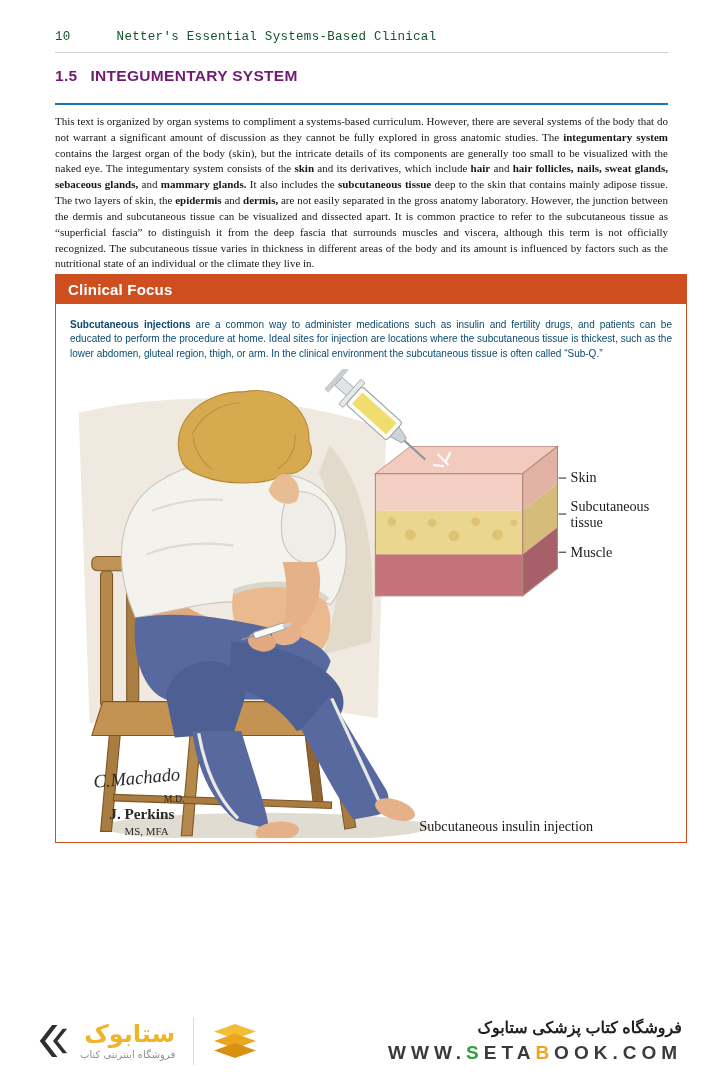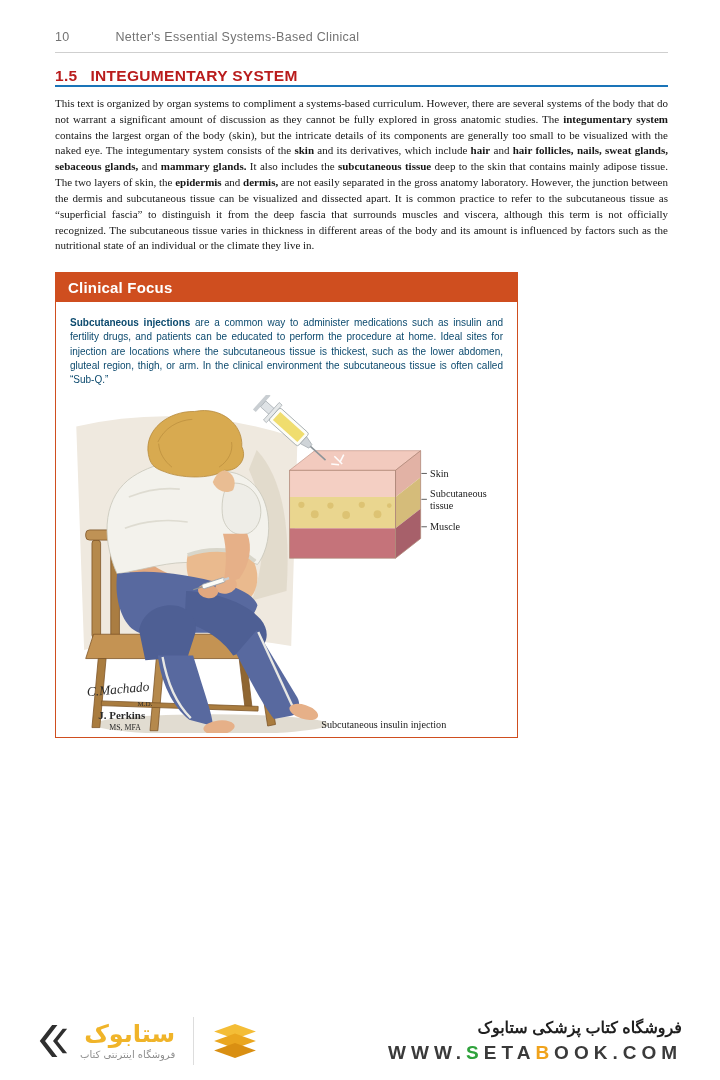--- a/index.html
+++ b/index.html
@@ -5,40 +5,40 @@
   * { margin:0; padding:0; box-sizing:border-box; }
   html,body { background:#ffffff; }
   .page {
     width:720px; height:1080px; background:#ffffff; position:relative;
     overflow:hidden; font-family:"Liberation Serif", serif; margin:0 auto;
   }
   .content { padding:30px 52px 0 55px; }
 
   .page-header {
     display:flex; align-items:flex-start; gap:46px;
-    font-family:Liberation Sans, sans-serif;
-    color:#737373; font-size:12.5px; padding-bottom:8px; letter-spacing:0.3px;
+    font-family:Liberation Mono, monospace;
+    color:#14532d; font-size:12.5px; padding-bottom:8px; letter-spacing:0.3px;
   }
   .header-rule { border:none; border-top:1px solid #cfcfcf; }
 
   .section-heading {
-    margin-top:14px; color:#b91c1c;
+    margin-top:14px; color:#701a75;
     font-family:"Liberation Sans", sans-serif; font-weight:bold;
     font-size:15.5px; letter-spacing:0.3px;
-    border-bottom:2px solid #1a74b8; padding-bottom:0;
+    border-bottom:2px solid #1a74b8; padding-bottom:18px;
     display:flex; gap:13px;
   }
 
   .intro-text {
     margin-top:9px; font-size:11px; line-height:1.44;
     text-align:justify; color:#161616;
   }
   .intro-text span[data-b="1"], .clinical-text span[data-b="1"] { font-weight:bold; }
 
-  .clinical-box { margin-top:18px; width:463px; border:1px solid #cf4e1f; background:#fff; }
+  .clinical-box { margin-top:2px; width:632px; border:1px solid #cf4e1f; background:#fff; }
   .clinical-header {
     background:#cf4e1f; color:#ffffff;
     font-family:"Liberation Sans", sans-serif; font-weight:bold;
     font-size:15px; padding:6px 12px; letter-spacing:0.2px;
   }
   .clinical-body { padding:14px 14px 4px; }
   .clinical-text {
     font-family:"Liberation Sans", sans-serif; font-size:10px;
     line-height:1.42; color:#0c4a6e; text-align:justify;
   }

